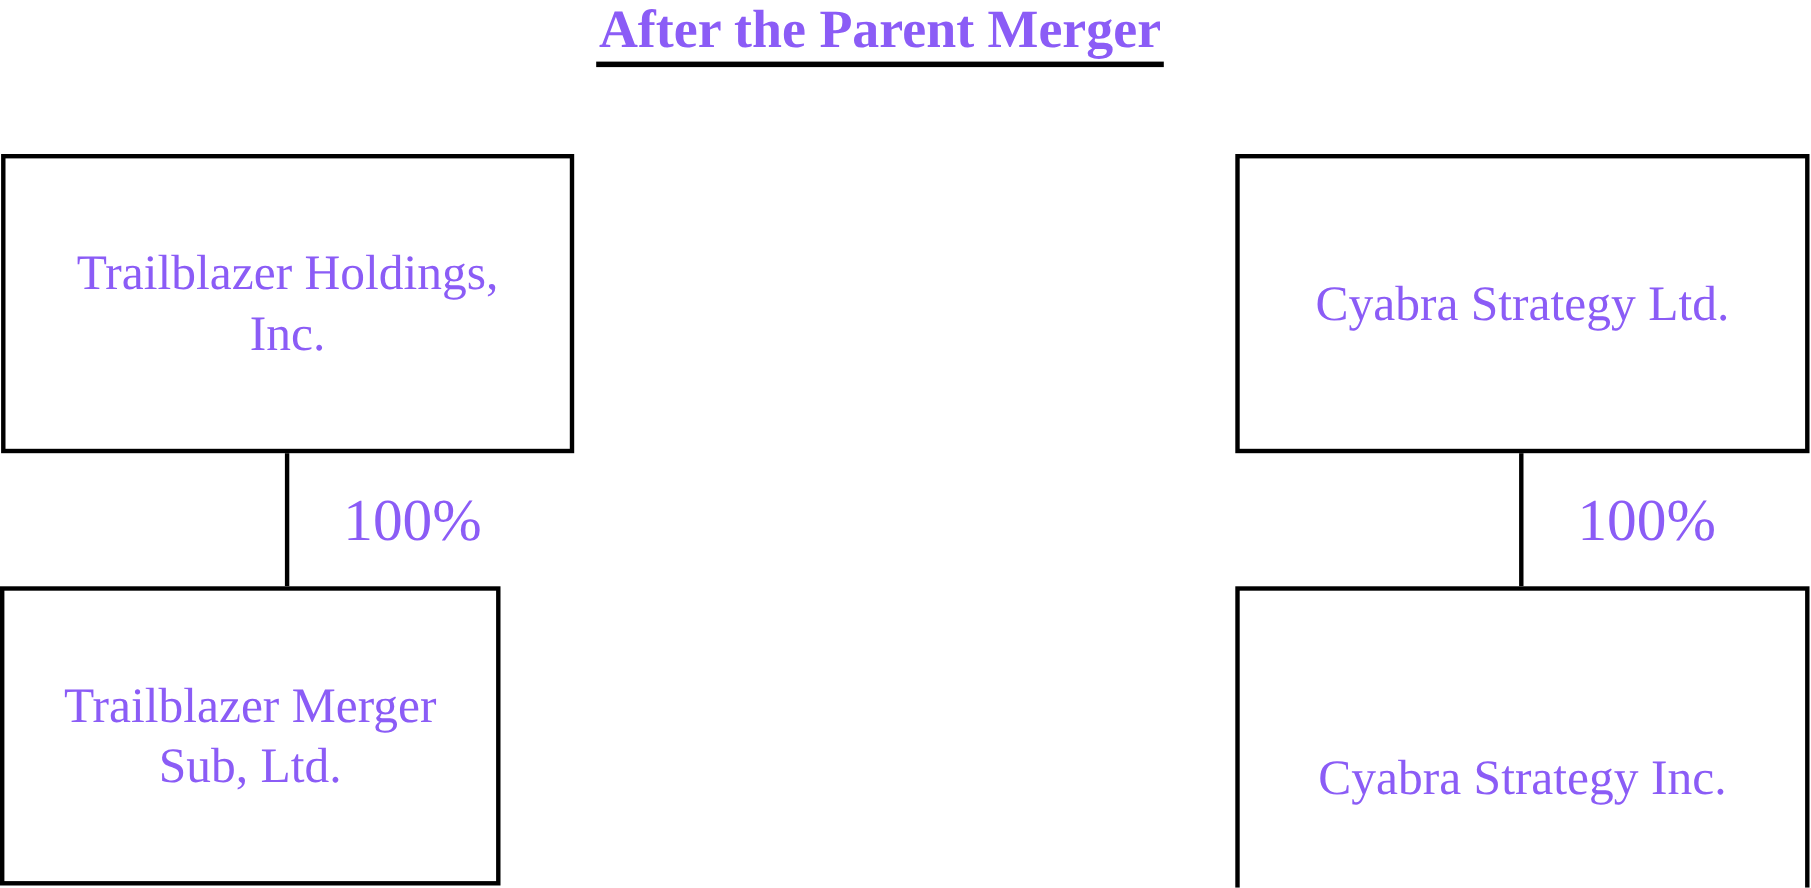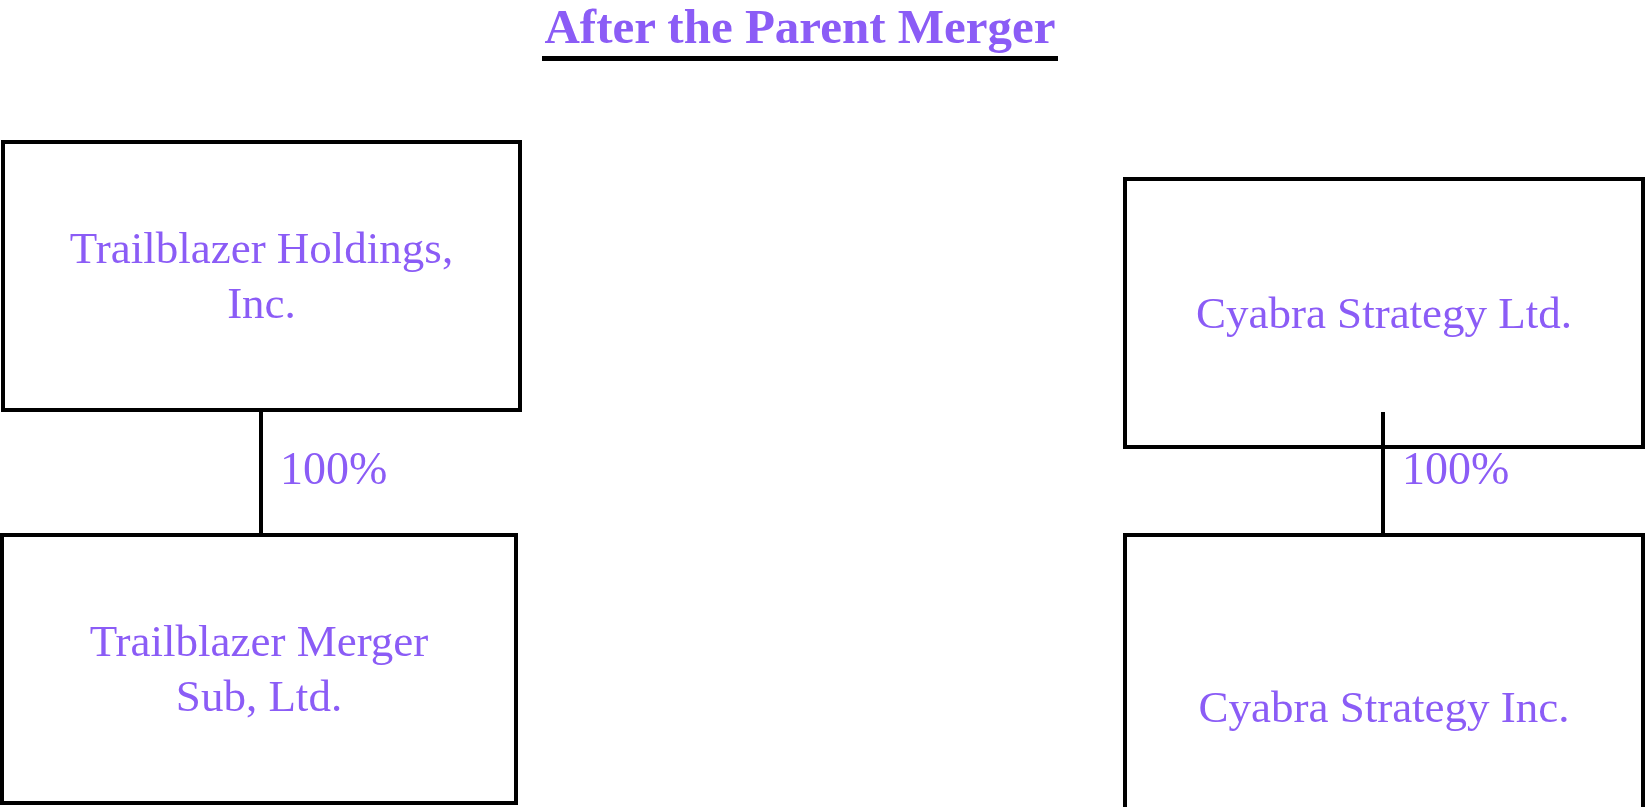--- a/index.html
+++ b/index.html
@@ -39,37 +39,38 @@
     background: #ffffff;
     display: flex;
     align-items: center;
     justify-content: center;
     text-align: center;
     font-size: 45px;
     line-height: 1.22;
     white-space: pre-line;
   }
   .box-top-left     { left: 1px;    top: 140px; width: 521px; height: 272px; }
-  .box-bottom-left  { left: 0px;    top: 533px; width: 518px; height: 272px; }
-  .box-top-right    { left: 1123px; top: 140px; width: 522px; height: 272px; margin-top: 37px; }
+  .box-bottom-left  { left: 0px;    top: 533px; width: 455px; height: 272px; }
+  .box-top-right    { left: 1123px; top: 140px; width: 522px; height: 272px; }
   .box-bottom-right { left: 1123px; top: 533px; width: 522px; height: 348px; }
   .connector {
     position: absolute;
     width: 4px;
     height: 121px;
     top: 412px;
     background: #000000;
   }
   .connector-left  { left: 259px; }
   .connector-right { left: 1381px; }
   .pct-label {
     position: absolute;
     top: 444px;
-    font-size: 46px;
+    font-size: 54px;
     line-height: 1.1;
+    margin-left: 32px;
   }
   .pct-left  { left: 280px; }
   .pct-right { left: 1402px; }
 </style>
 </head>
 <body>
 
 <div class="canvas">
 
   <div class="title-wrap">

